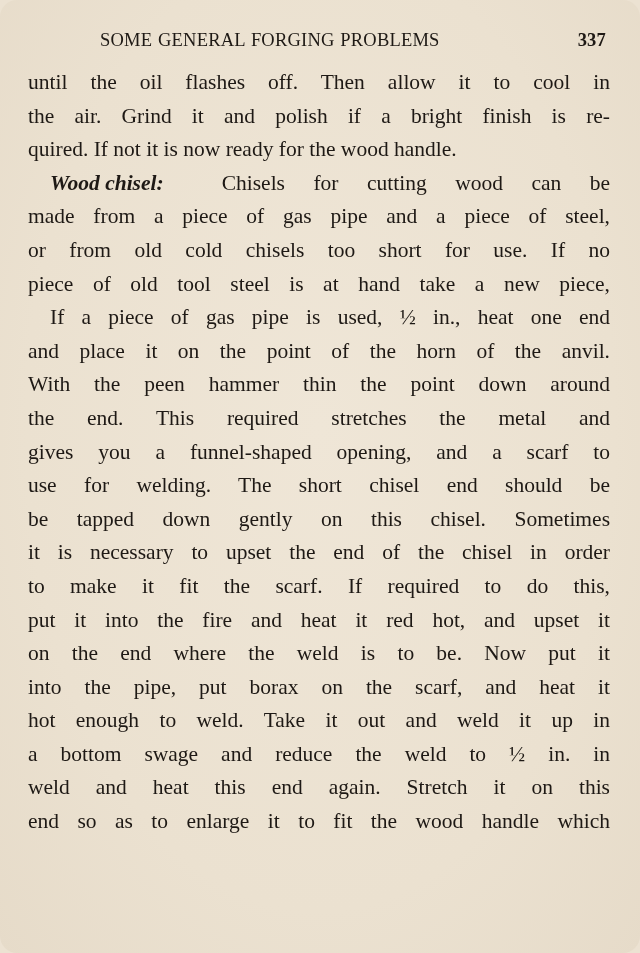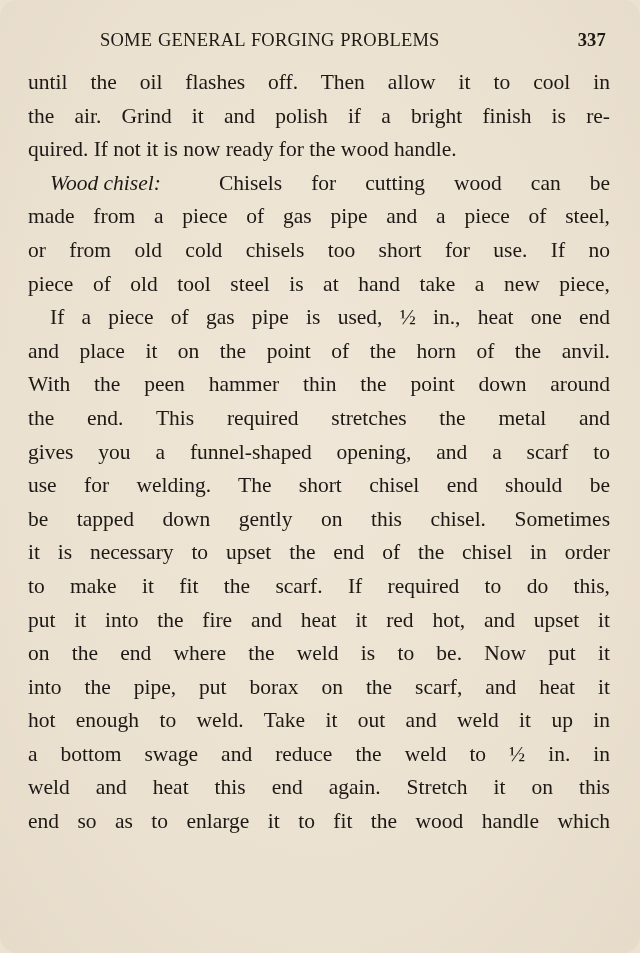--- a/index.html
+++ b/index.html
@@ -60,20 +60,21 @@
     overflow: visible;
   }
   .line.last {
     text-align-last: left;
   }
   .line.indent {
     padding-left: 22px;
   }
   .it {
     font-style: italic;
+    font-weight: bold;
   }
 </style>
 </head>
 <body>
 
 <div class="page">
 
   <div class="running-head">
     <span class="title">SOME GENERAL FORGING PROBLEMS</span>
     <span class="pnum">337</span>

